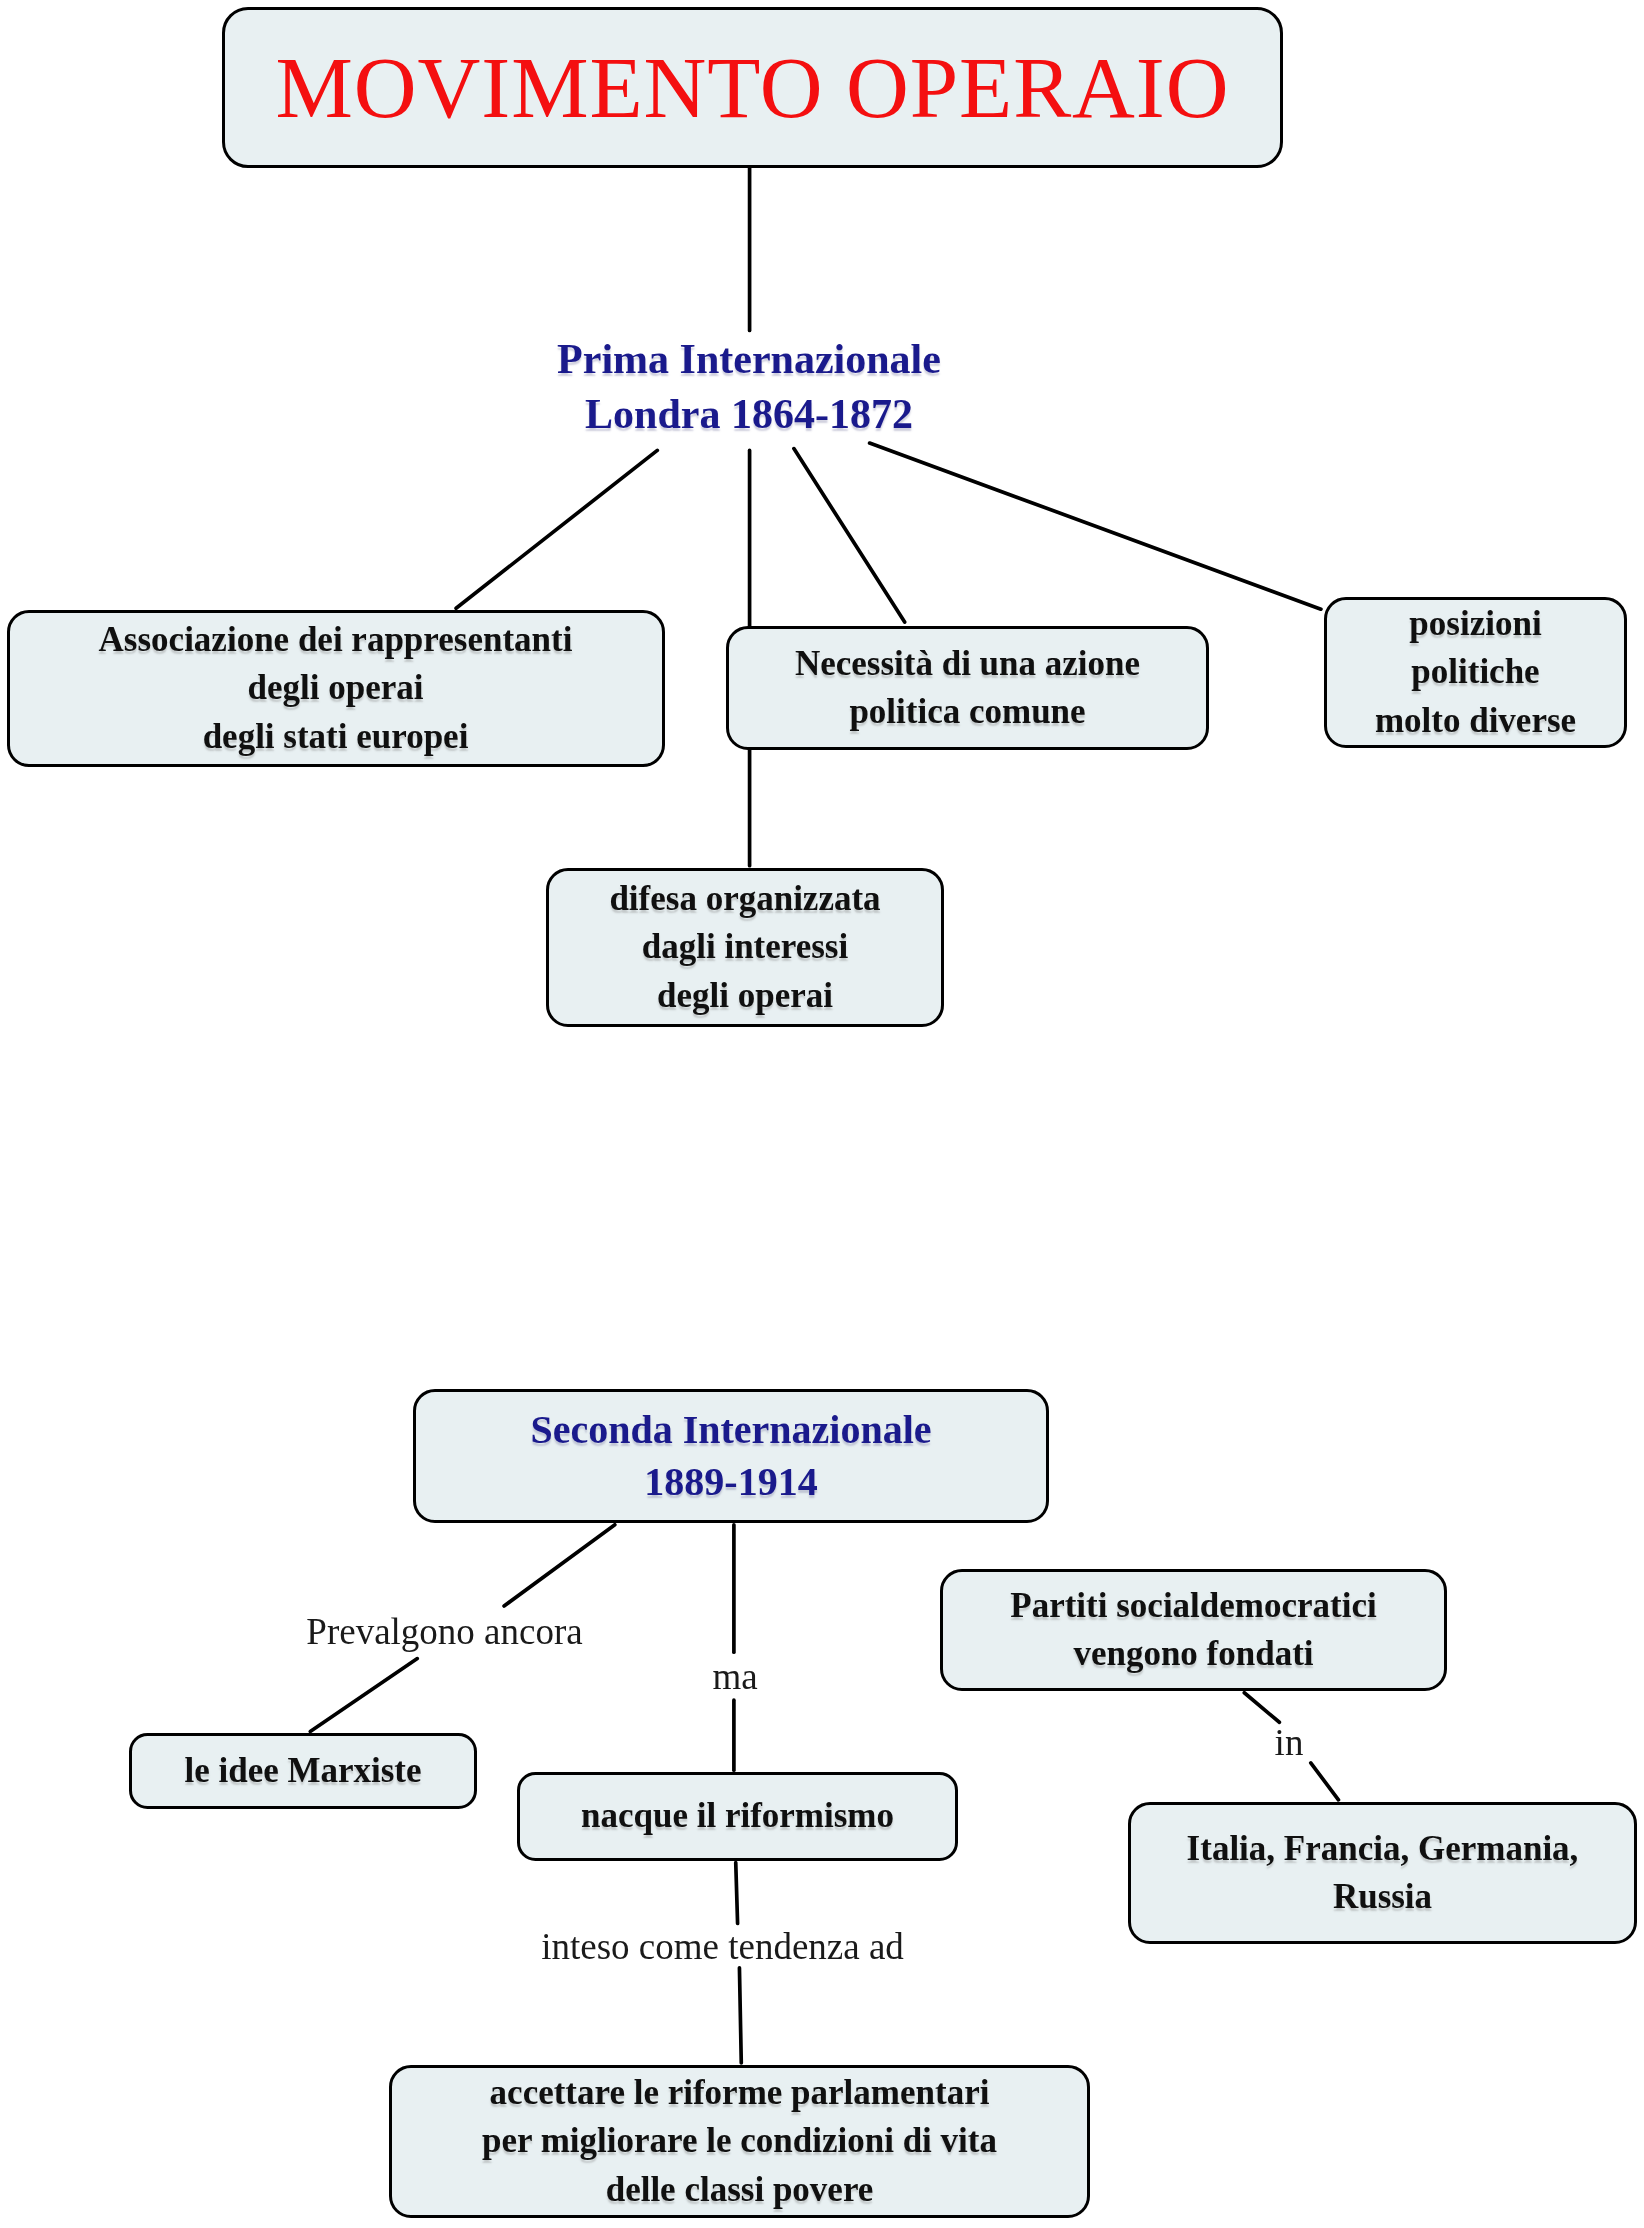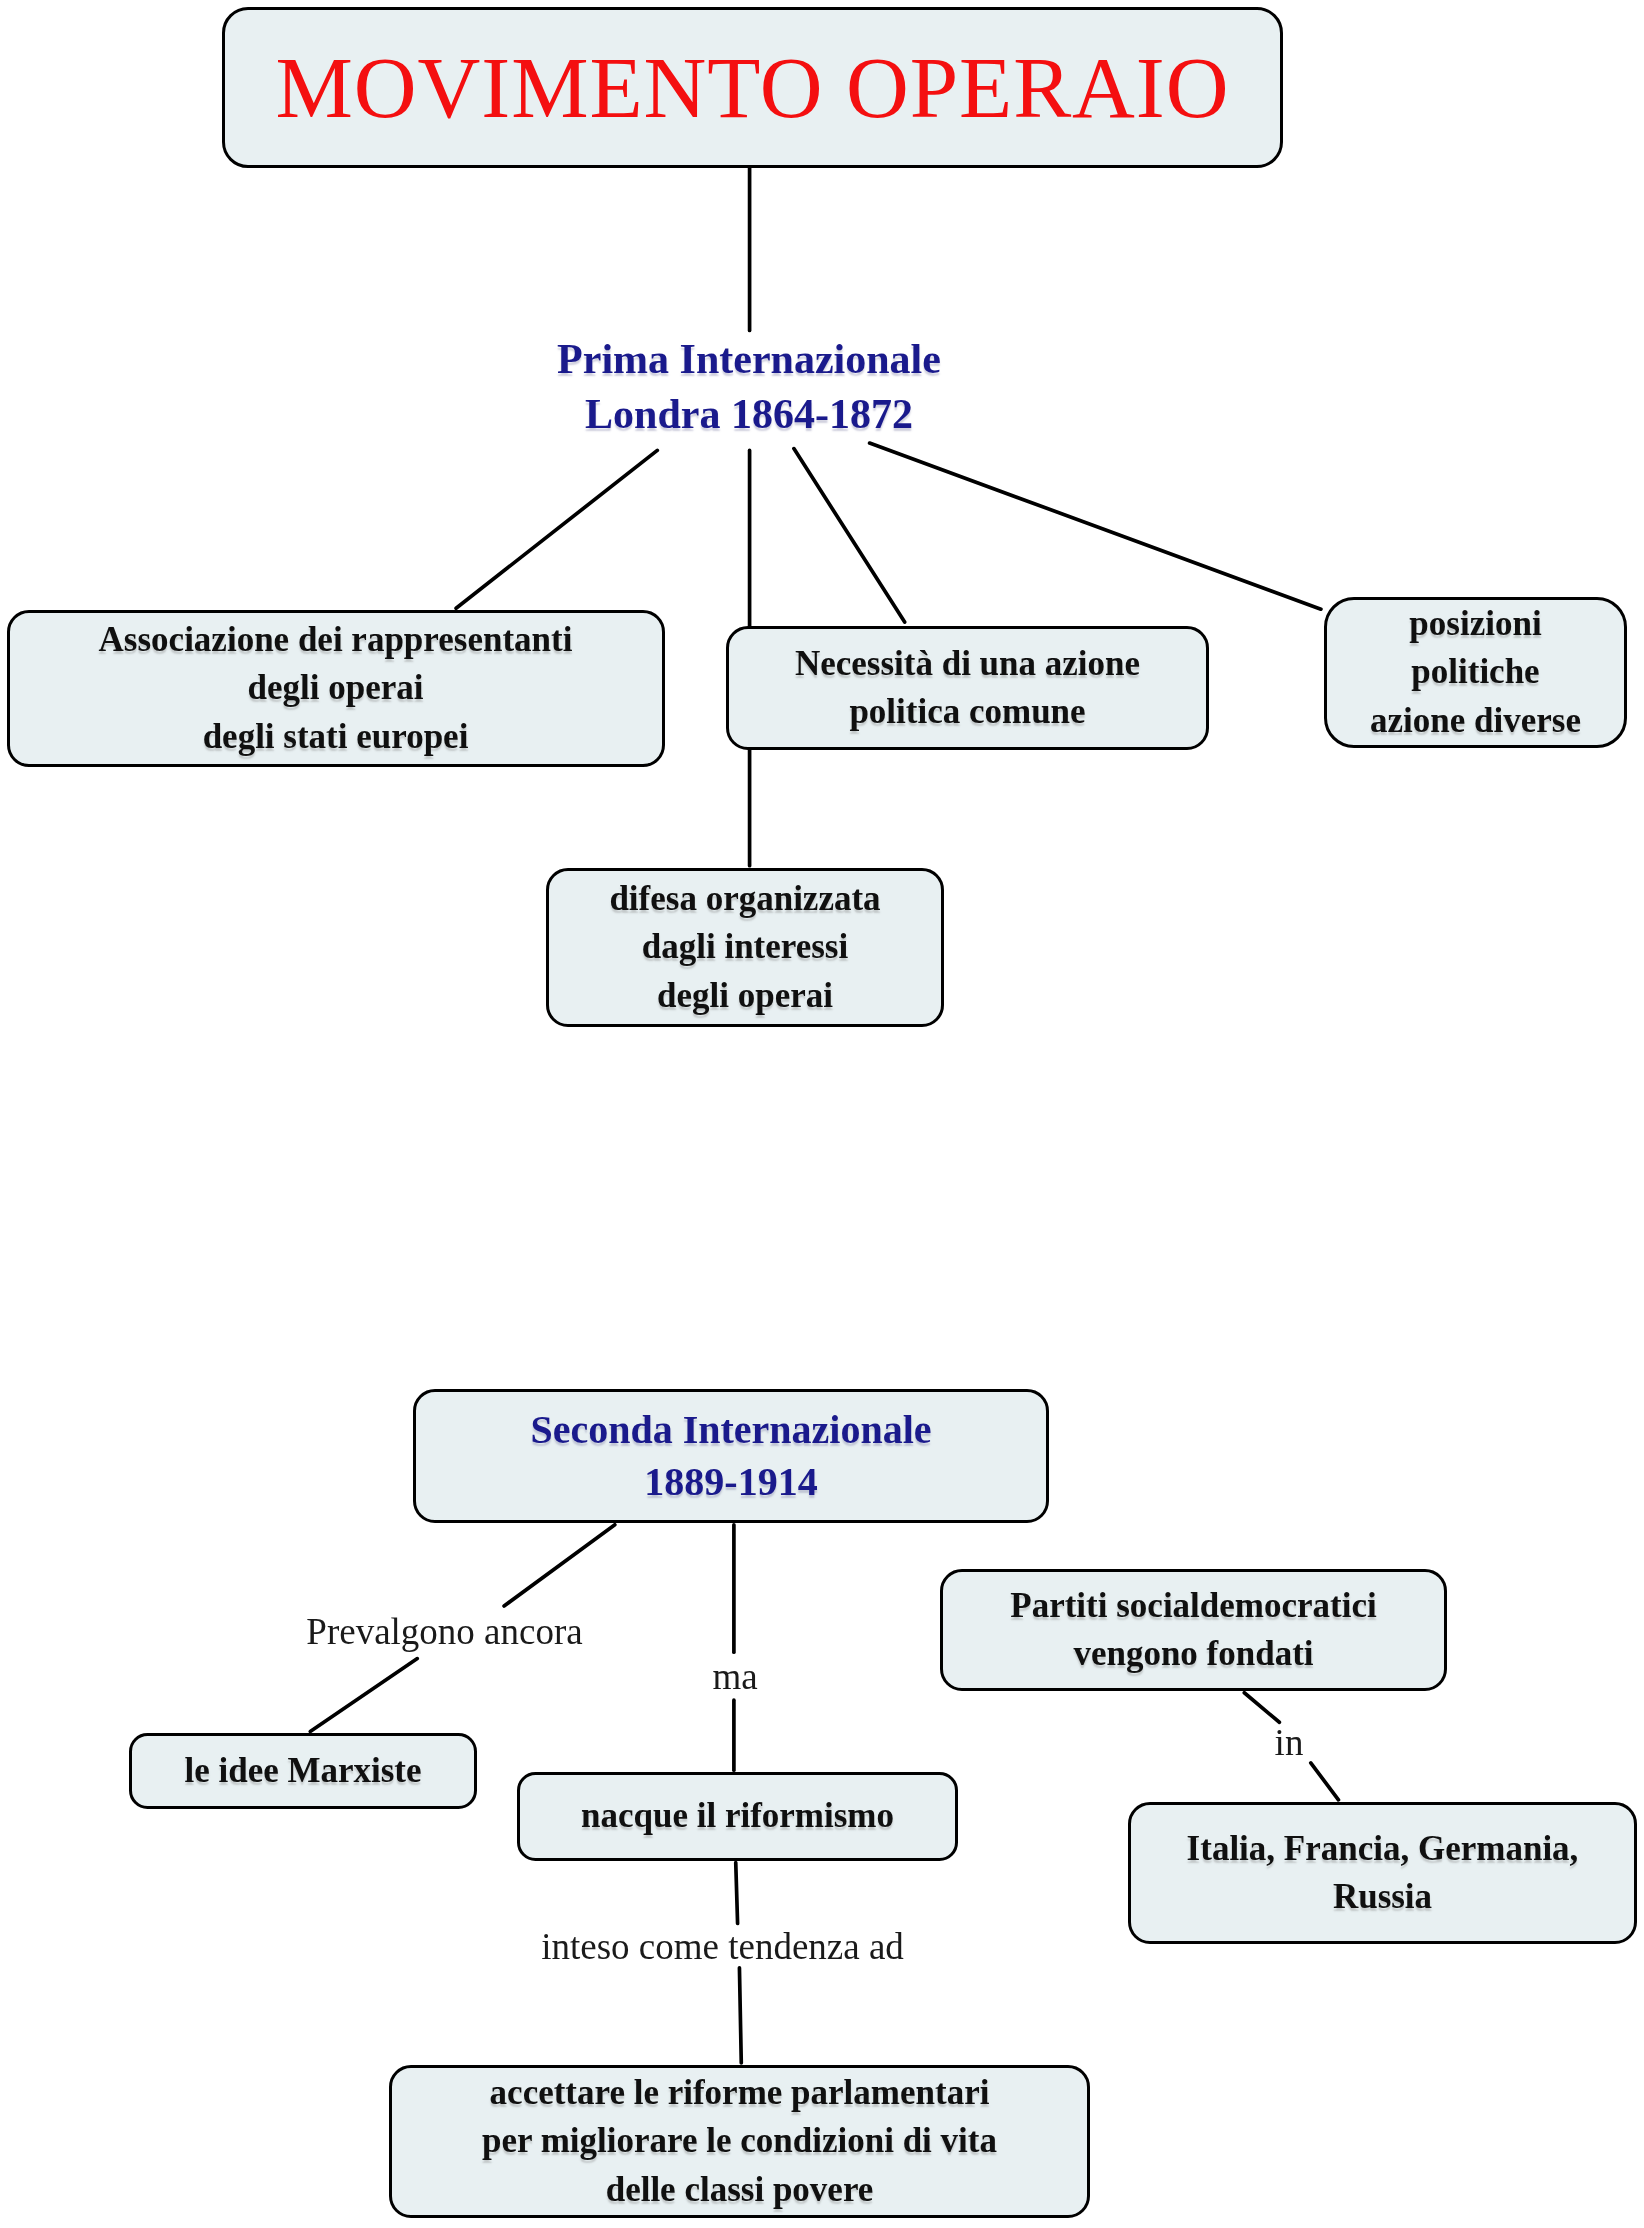--- a/index.html
+++ b/index.html
@@ -86,24 +86,24 @@
     <div class="ln">Associazione dei rappresentanti</div>
     <div class="ln">degli operai</div>
     <div class="ln">degli stati europei</div>
   </div>
 
   <div class="node" style="left:726px;top:626px;width:483px;height:124px;">
     <div class="ln">Necessità di una azione</div>
     <div class="ln">politica comune</div>
   </div>
 
-  <div class="node" style="left:1324px;top:597px;width:303px;height:151px;border-radius:30px;">
+  <div class="node" style="left:1324px;top:597px;width:303px;height:151px;">
     <div class="ln">posizioni</div>
     <div class="ln">politiche</div>
-    <div class="ln">azione diverse</div>
+    <div class="ln">molto diverse</div>
   </div>
 
   <div class="node" style="left:546px;top:868px;width:398px;height:159px;">
     <div class="ln">difesa organizzata</div>
     <div class="ln">dagli interessi</div>
     <div class="ln">degli operai</div>
   </div>
 
   <div class="node heading" style="left:413px;top:1389px;width:636px;height:134px;">
     <div class="ln">Seconda Internazionale</div>

